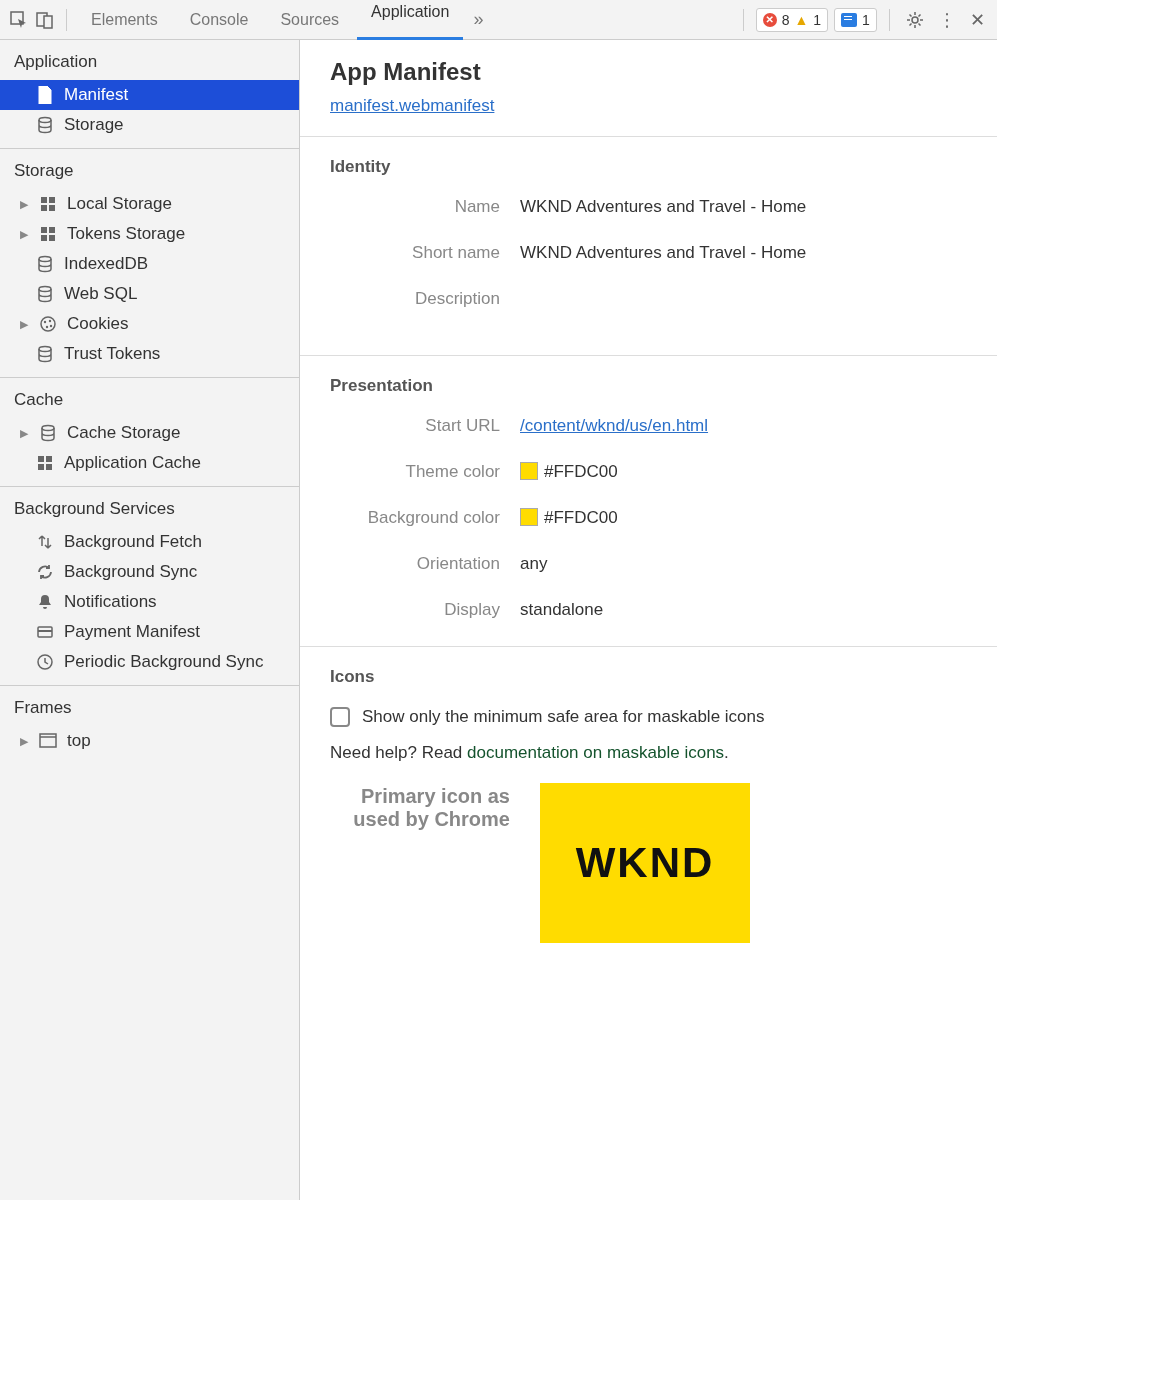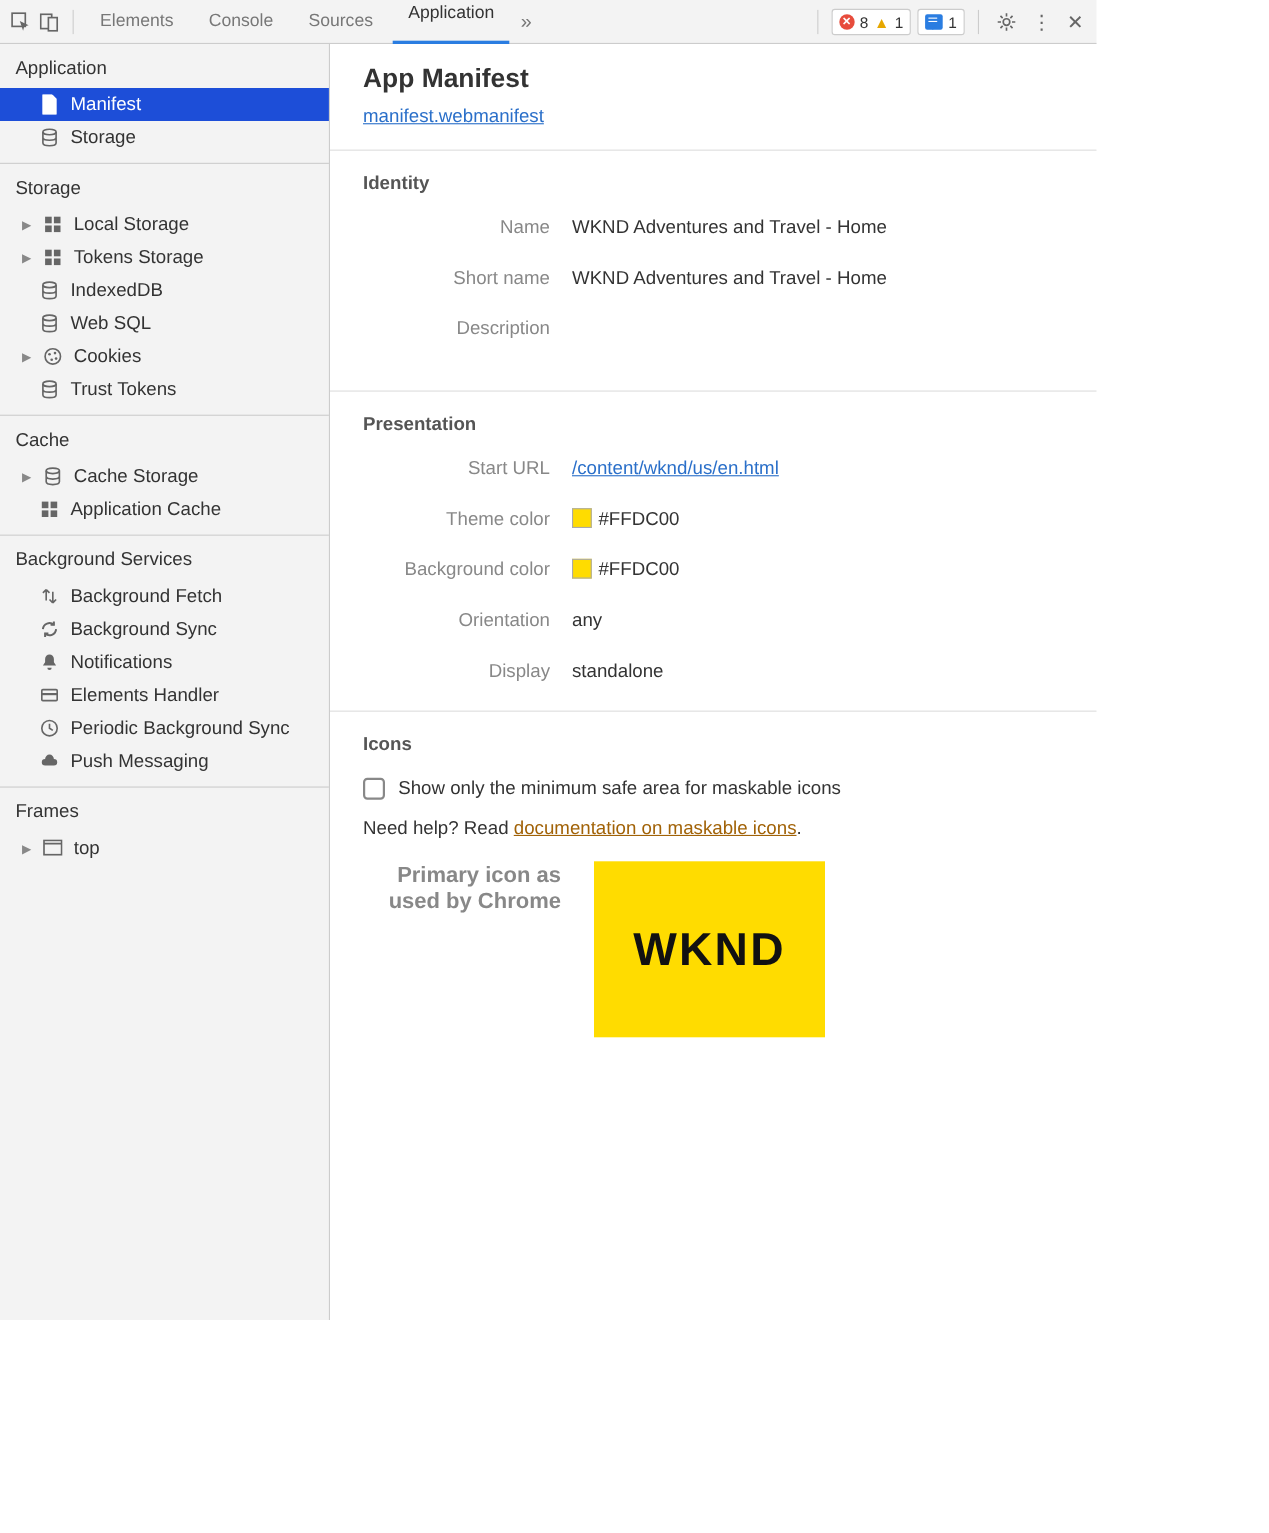--- a/index.html
+++ b/index.html
@@ -51,21 +51,21 @@
 .section { border-top:1px solid #ddd; padding:20px 30px; }
 .sec-title { font-size:17px; font-weight:600; color:#555; margin-bottom:20px; }
 .row { display:flex; align-items:center; margin-bottom:26px; }
 .row .label { width:190px; text-align:right; color:#888; font-size:17px; padding-right:20px; }
 .row .val { color:#333; font-size:17px; }
 .row .val.link2 { color:#2a6fc9; text-decoration:underline; cursor:pointer; }
 .swatch { width:18px; height:18px; display:inline-block; margin-right:6px; vertical-align:-3px; border:1px solid #aaa; }
 .chk-row { display:flex; align-items:center; gap:12px; margin:8px 0 16px 0; font-size:17px; }
 .chk { width:20px; height:20px; border:2px solid #888; border-radius:4px; background:#fff; cursor:pointer; }
 .help { font-size:17px; margin-bottom:20px; }
-.help a { color:#a16207; text-decoration:underline; cursor:pointer; }
+.help a { color:#14532d; cursor:pointer; }
 .iconrow { display:flex; gap:20px; align-items:flex-start; }
 .iconrow .lbl { width:190px; text-align:right; color:#888; font-size:20px; padding-right:10px; padding-top:2px;font-weight:bold; }
 .appicon { width:210px; height:160px; background:#FFDC00; display:flex; align-items:center; justify-content:center; font-weight:900; font-size:42px; letter-spacing:2px; color:#111; font-family: Arial Black, Arial, sans-serif; }
 
 svg { display:block; }
 </style>
 </head>
 <body>
 
 <div class="toolbar">
@@ -256,38 +256,30 @@
           </span>
         <span>Notifications</span>
       </div>
       <div class="subitem indent">
         <span class="ic">
             <svg width="18" height="18" viewBox="0 0 18 18">
               <rect x="2" y="4" width="14" height="10" rx="1" fill="none" stroke="#666" stroke-width="1.5"></rect>
               <rect x="2" y="7" width="14" height="2" fill="#666"></rect>
             </svg>
           </span>
-        <span>Elements Handler</span>
+        <span>Payment Manifest</span>
       </div>
       <div class="subitem indent">
         <span class="ic">
             <svg width="18" height="18" viewBox="0 0 18 18">
               <circle cx="9" cy="9" r="7" fill="none" stroke="#666" stroke-width="1.5"></circle>
               <path d="M9 5v4l3 2" stroke="#666" stroke-width="1.5" fill="none"></path>
             </svg>
           </span>
         <span>Periodic Background Sync</span>
-      </div>
-      <div class="subitem indent">
-        <span class="ic">
-            <svg width="18" height="18" viewBox="0 0 18 18">
-              <path d="M5 13a3 3 0 010-6 4 4 0 018 0 3 3 0 010 6H5z" fill="#666"></path>
-            </svg>
-          </span>
-        <span>Push Messaging</span>
       </div>
     </div>
 
     <div>
       <div class="group-title">Frames</div>
       <div class="subitem">
         <span class="tri">▶</span>
         <span class="ic">
             <svg width="18" height="16" viewBox="0 0 18 16">
               <rect x="1" y="1" width="16" height="13" fill="none" stroke="#666" stroke-width="1.5"></rect>

